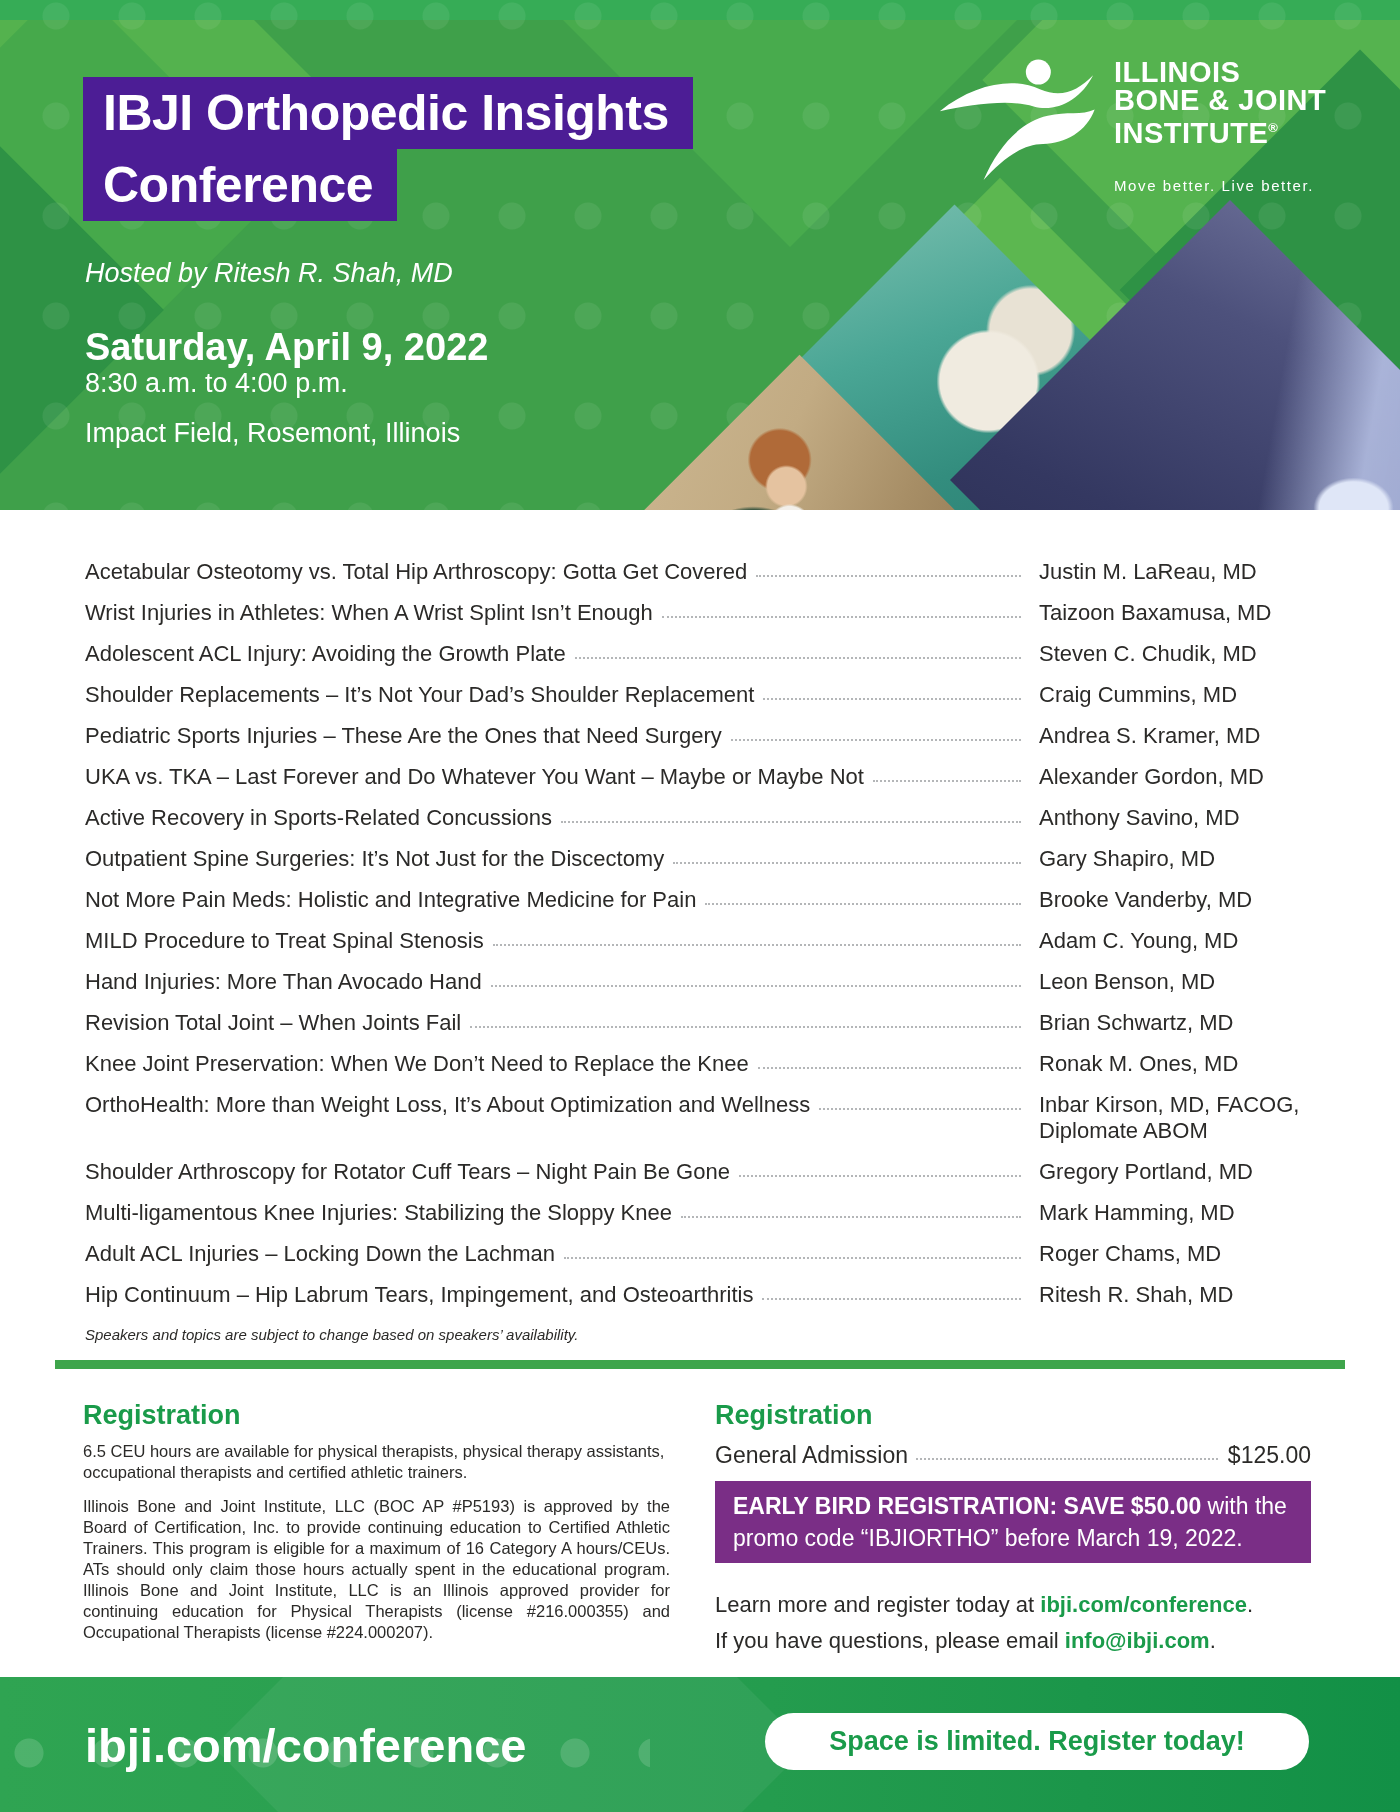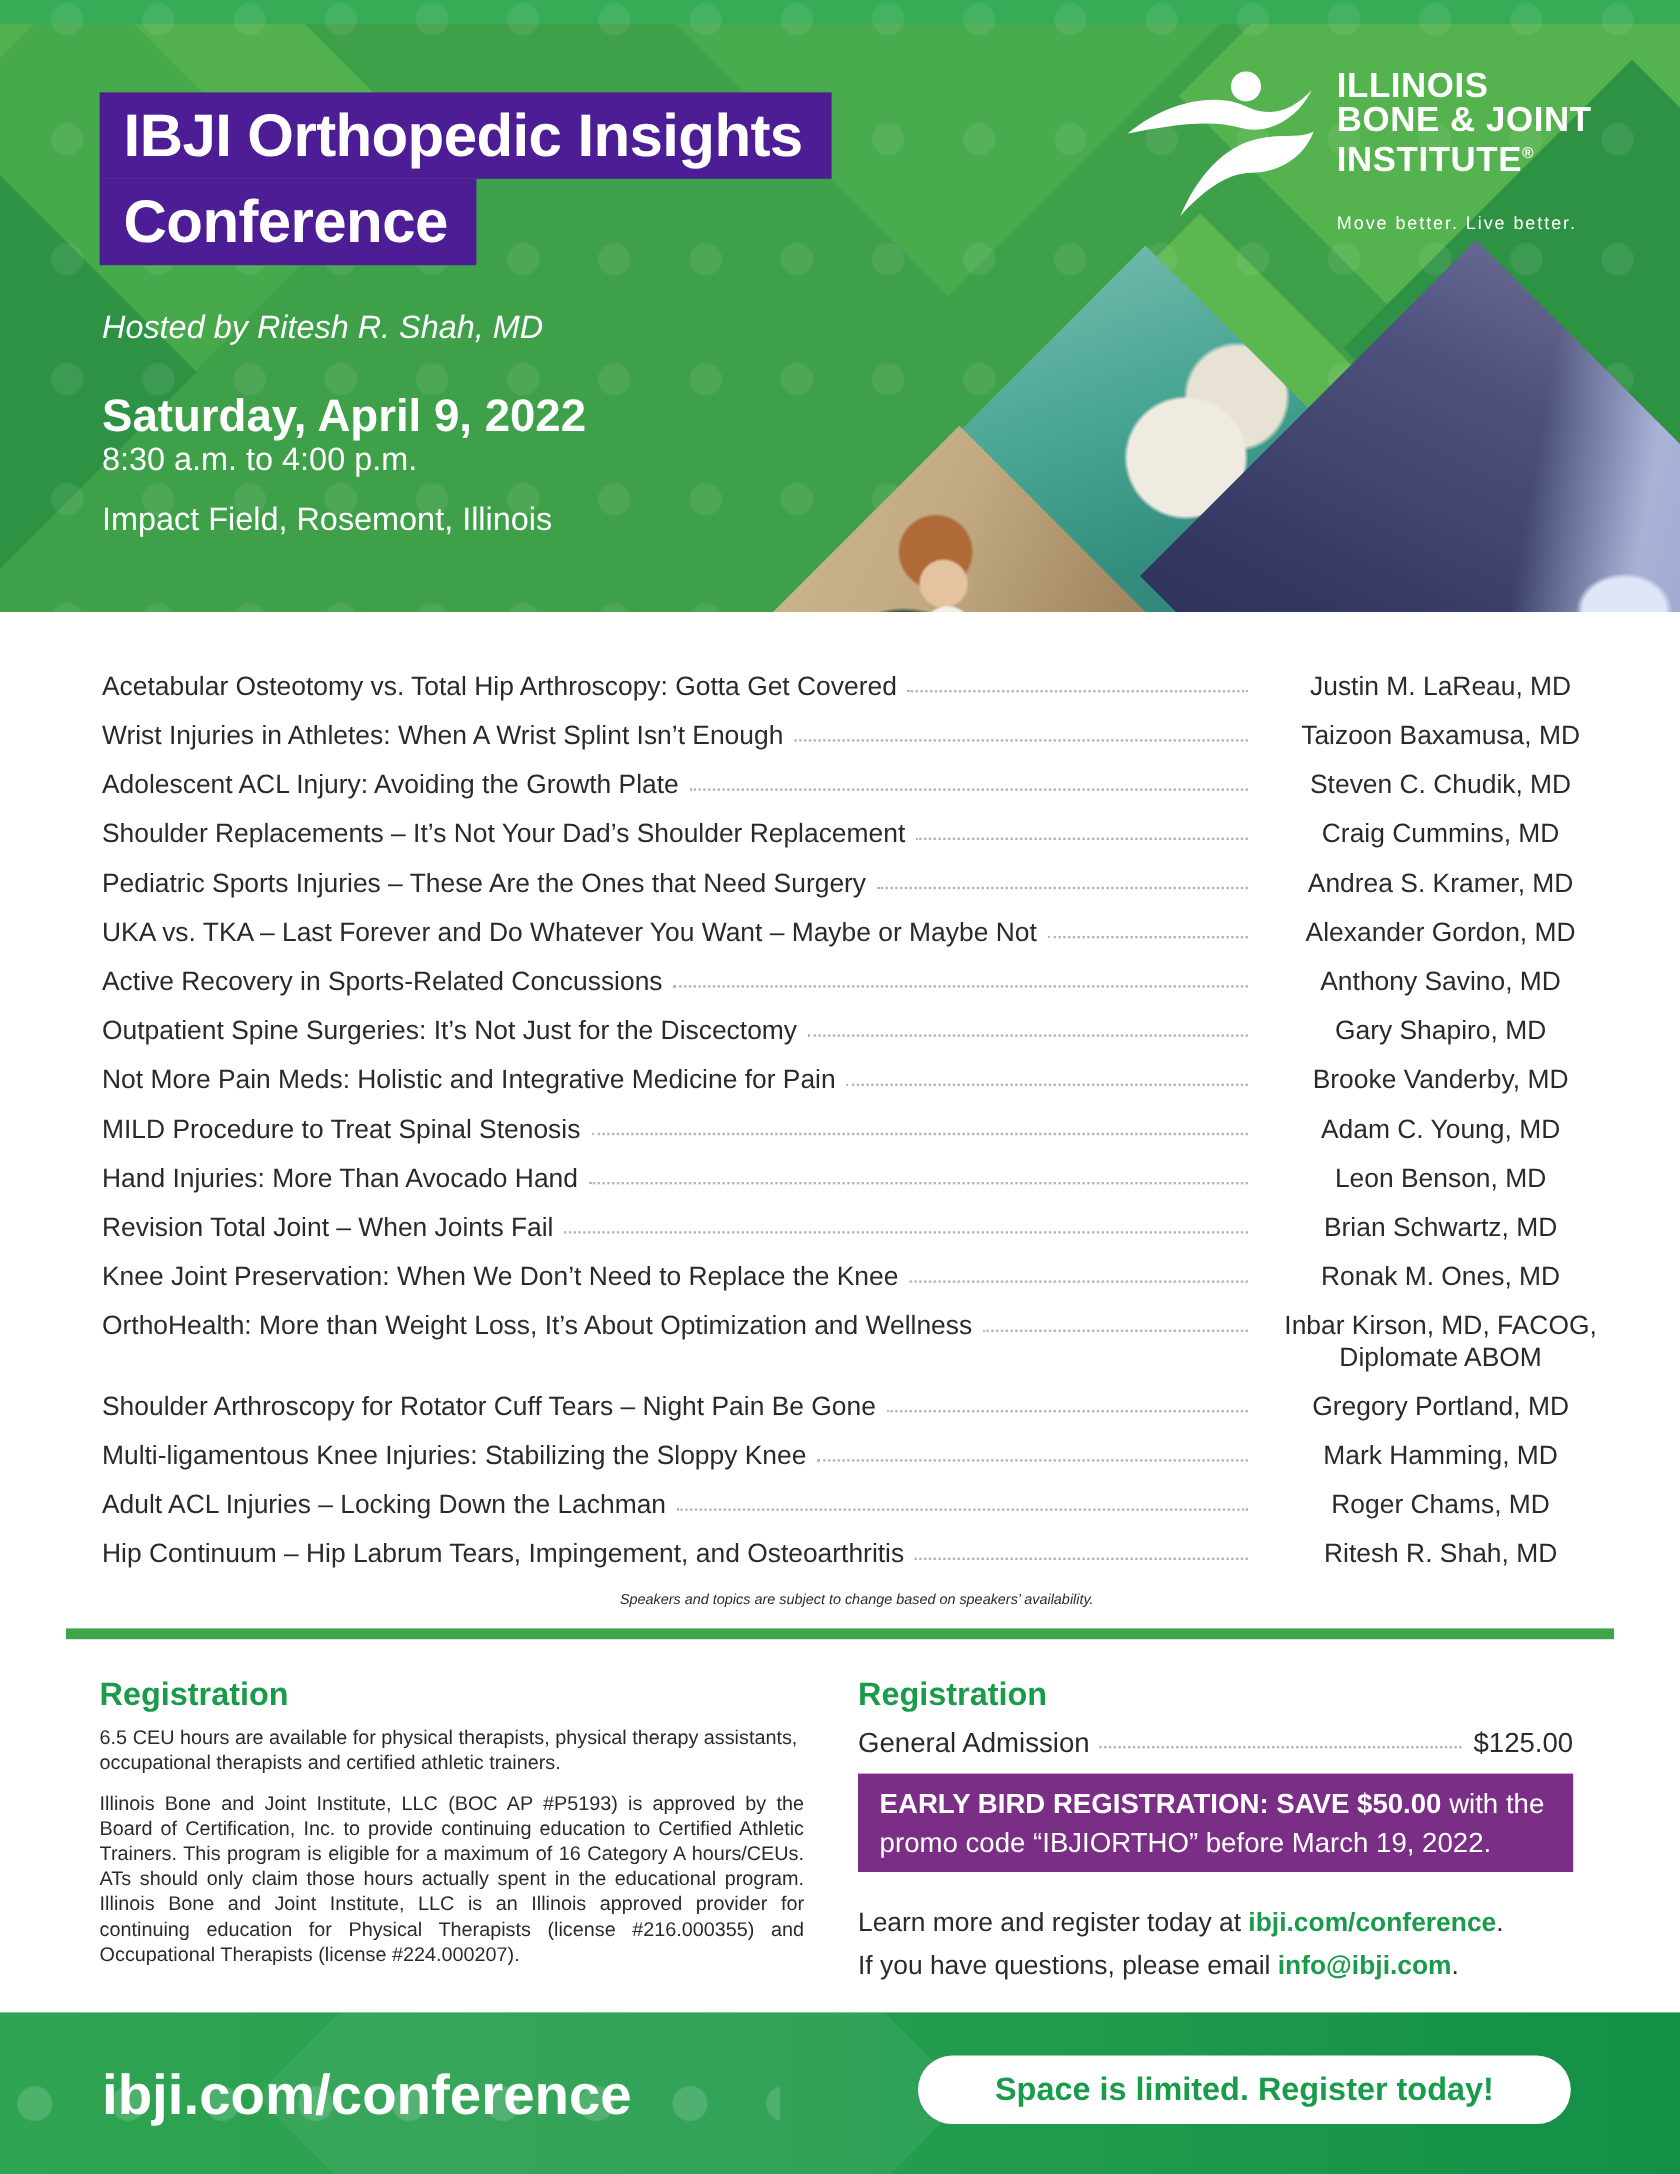--- a/index.html
+++ b/index.html
@@ -55,27 +55,27 @@
       linear-gradient(205deg, #7D81A8 0%, #4D517C 30%, #343861 60%, #222547 100%); }
   .ph-woman { background:
       radial-gradient(circle at 47% 52%, #f2efe9 0 8%, rgba(242,239,233,0) 9%),
       radial-gradient(circle at 46% 40%, #e5c3a0 0 7%, rgba(229,195,160,0) 8%),
       radial-gradient(circle at 44% 32%, #b06a38 0 10%, rgba(176,106,56,0) 11%),
       radial-gradient(ellipse at 36% 78%, #31503C 0 28%, rgba(49,80,60,0) 29%),
       radial-gradient(ellipse at 68% 82%, #4A5D8C 0 16%, rgba(74,93,140,0) 17%),
       linear-gradient(115deg, #CDB892 0%, #C2AB83 40%, #A78E66 70%, #8D744F 100%); }
 
   
-  .schedule-wrap { position:relative; padding:49px 57px 0 85px;text-align:center; }
+  .schedule-wrap { position:relative; padding:49px 76px 0 85px; }
   .schedule { list-style:none; }
   .row { display:flex; align-items:flex-start; margin-bottom:15px; font-size:22px; line-height:26px; color:#2B2A28; }
   .topic { flex:0 1 auto; }
   .dots-leader { flex:1 1 20px; height:18px; border-bottom:2.5px dotted #B4B6B8; margin:0 18px 0 9px; min-width:20px; }
   .speaker { flex:0 0 285px; }
-  .disclaimer { margin-top:18px; font-size:12px; font-style:italic; color:#2B2A28; }
+  .disclaimer { margin-top:18px; font-size:15px; font-style:italic; color:#2B2A28; }
 
   .divider { margin:17px 55px 0 55px; height:9px; background:#3EA54B; }
 
   
   .columns { display:flex; gap:45px; padding:31px 70px 0 83px; }
   .col-left  { flex:none; width:587px; }
   .col-right { flex:none; width:596px; }
   .sec-h { font-size:27px; font-weight:bold; color:#1A9B4A; margin-bottom:10px; }
   .acc-p { font-size:16.5px; line-height:21px; color:#2B2A28; margin-bottom:13px; }
   .just { text-align:justify; }

